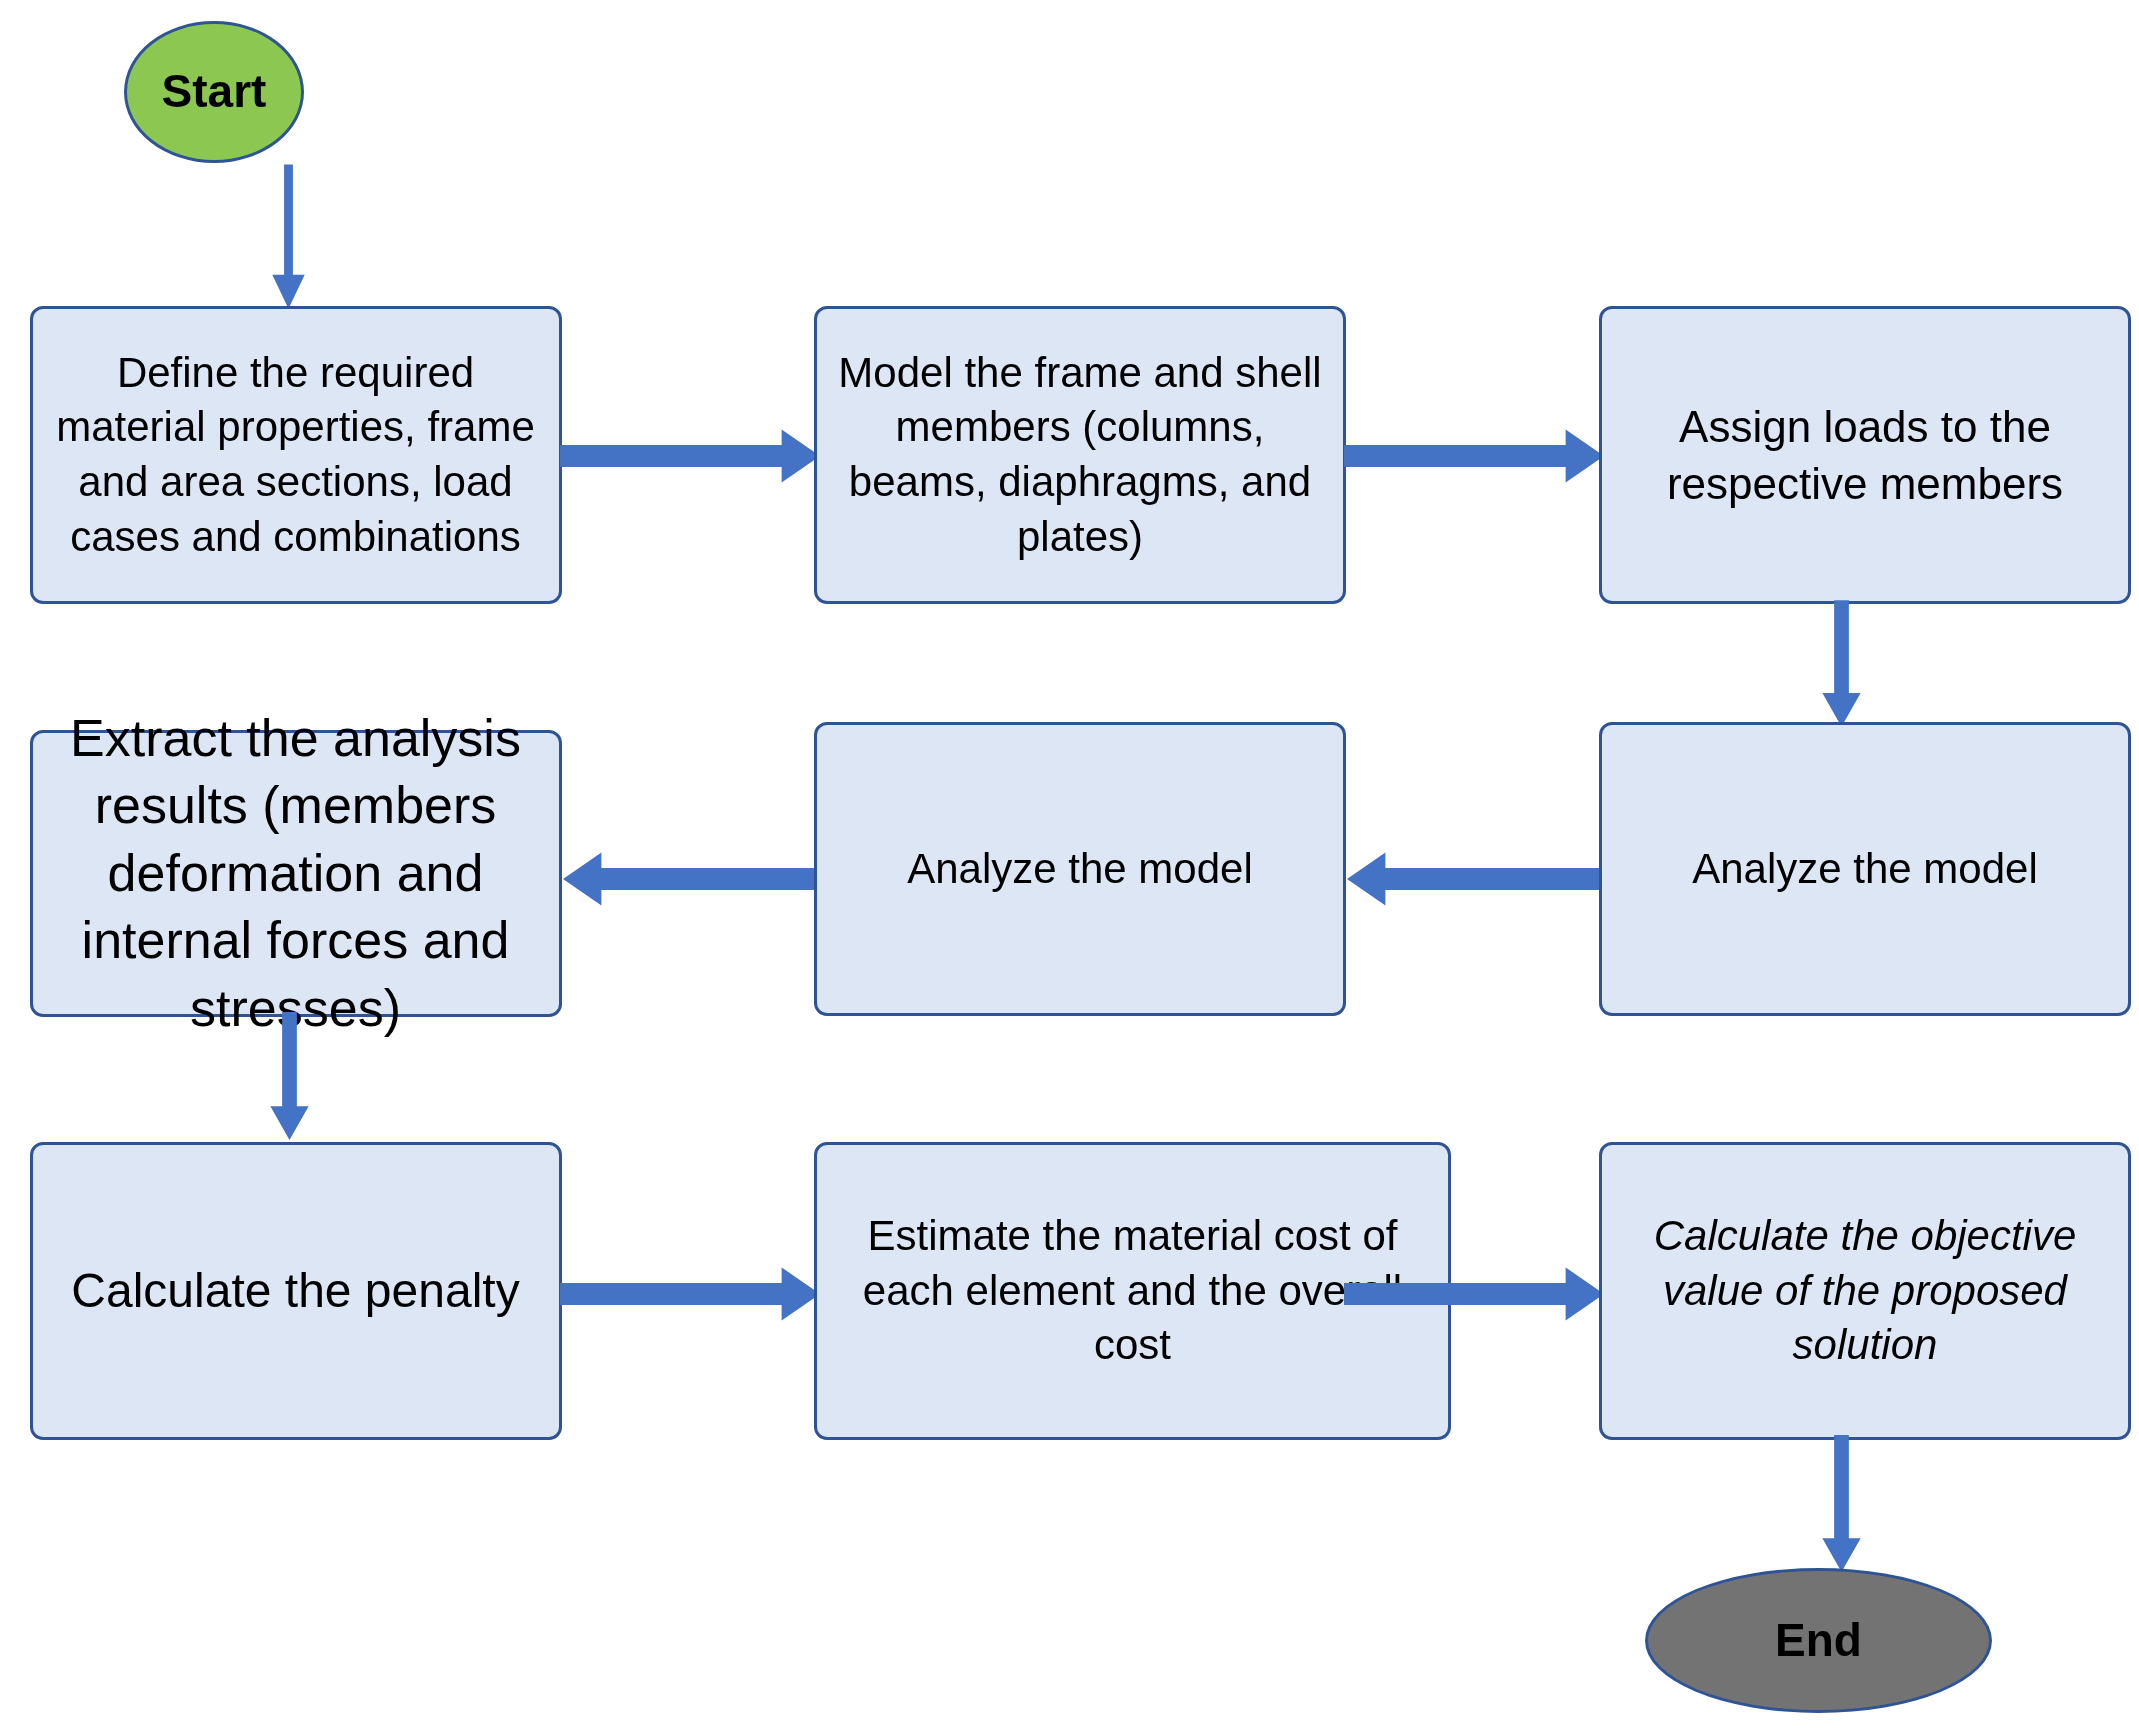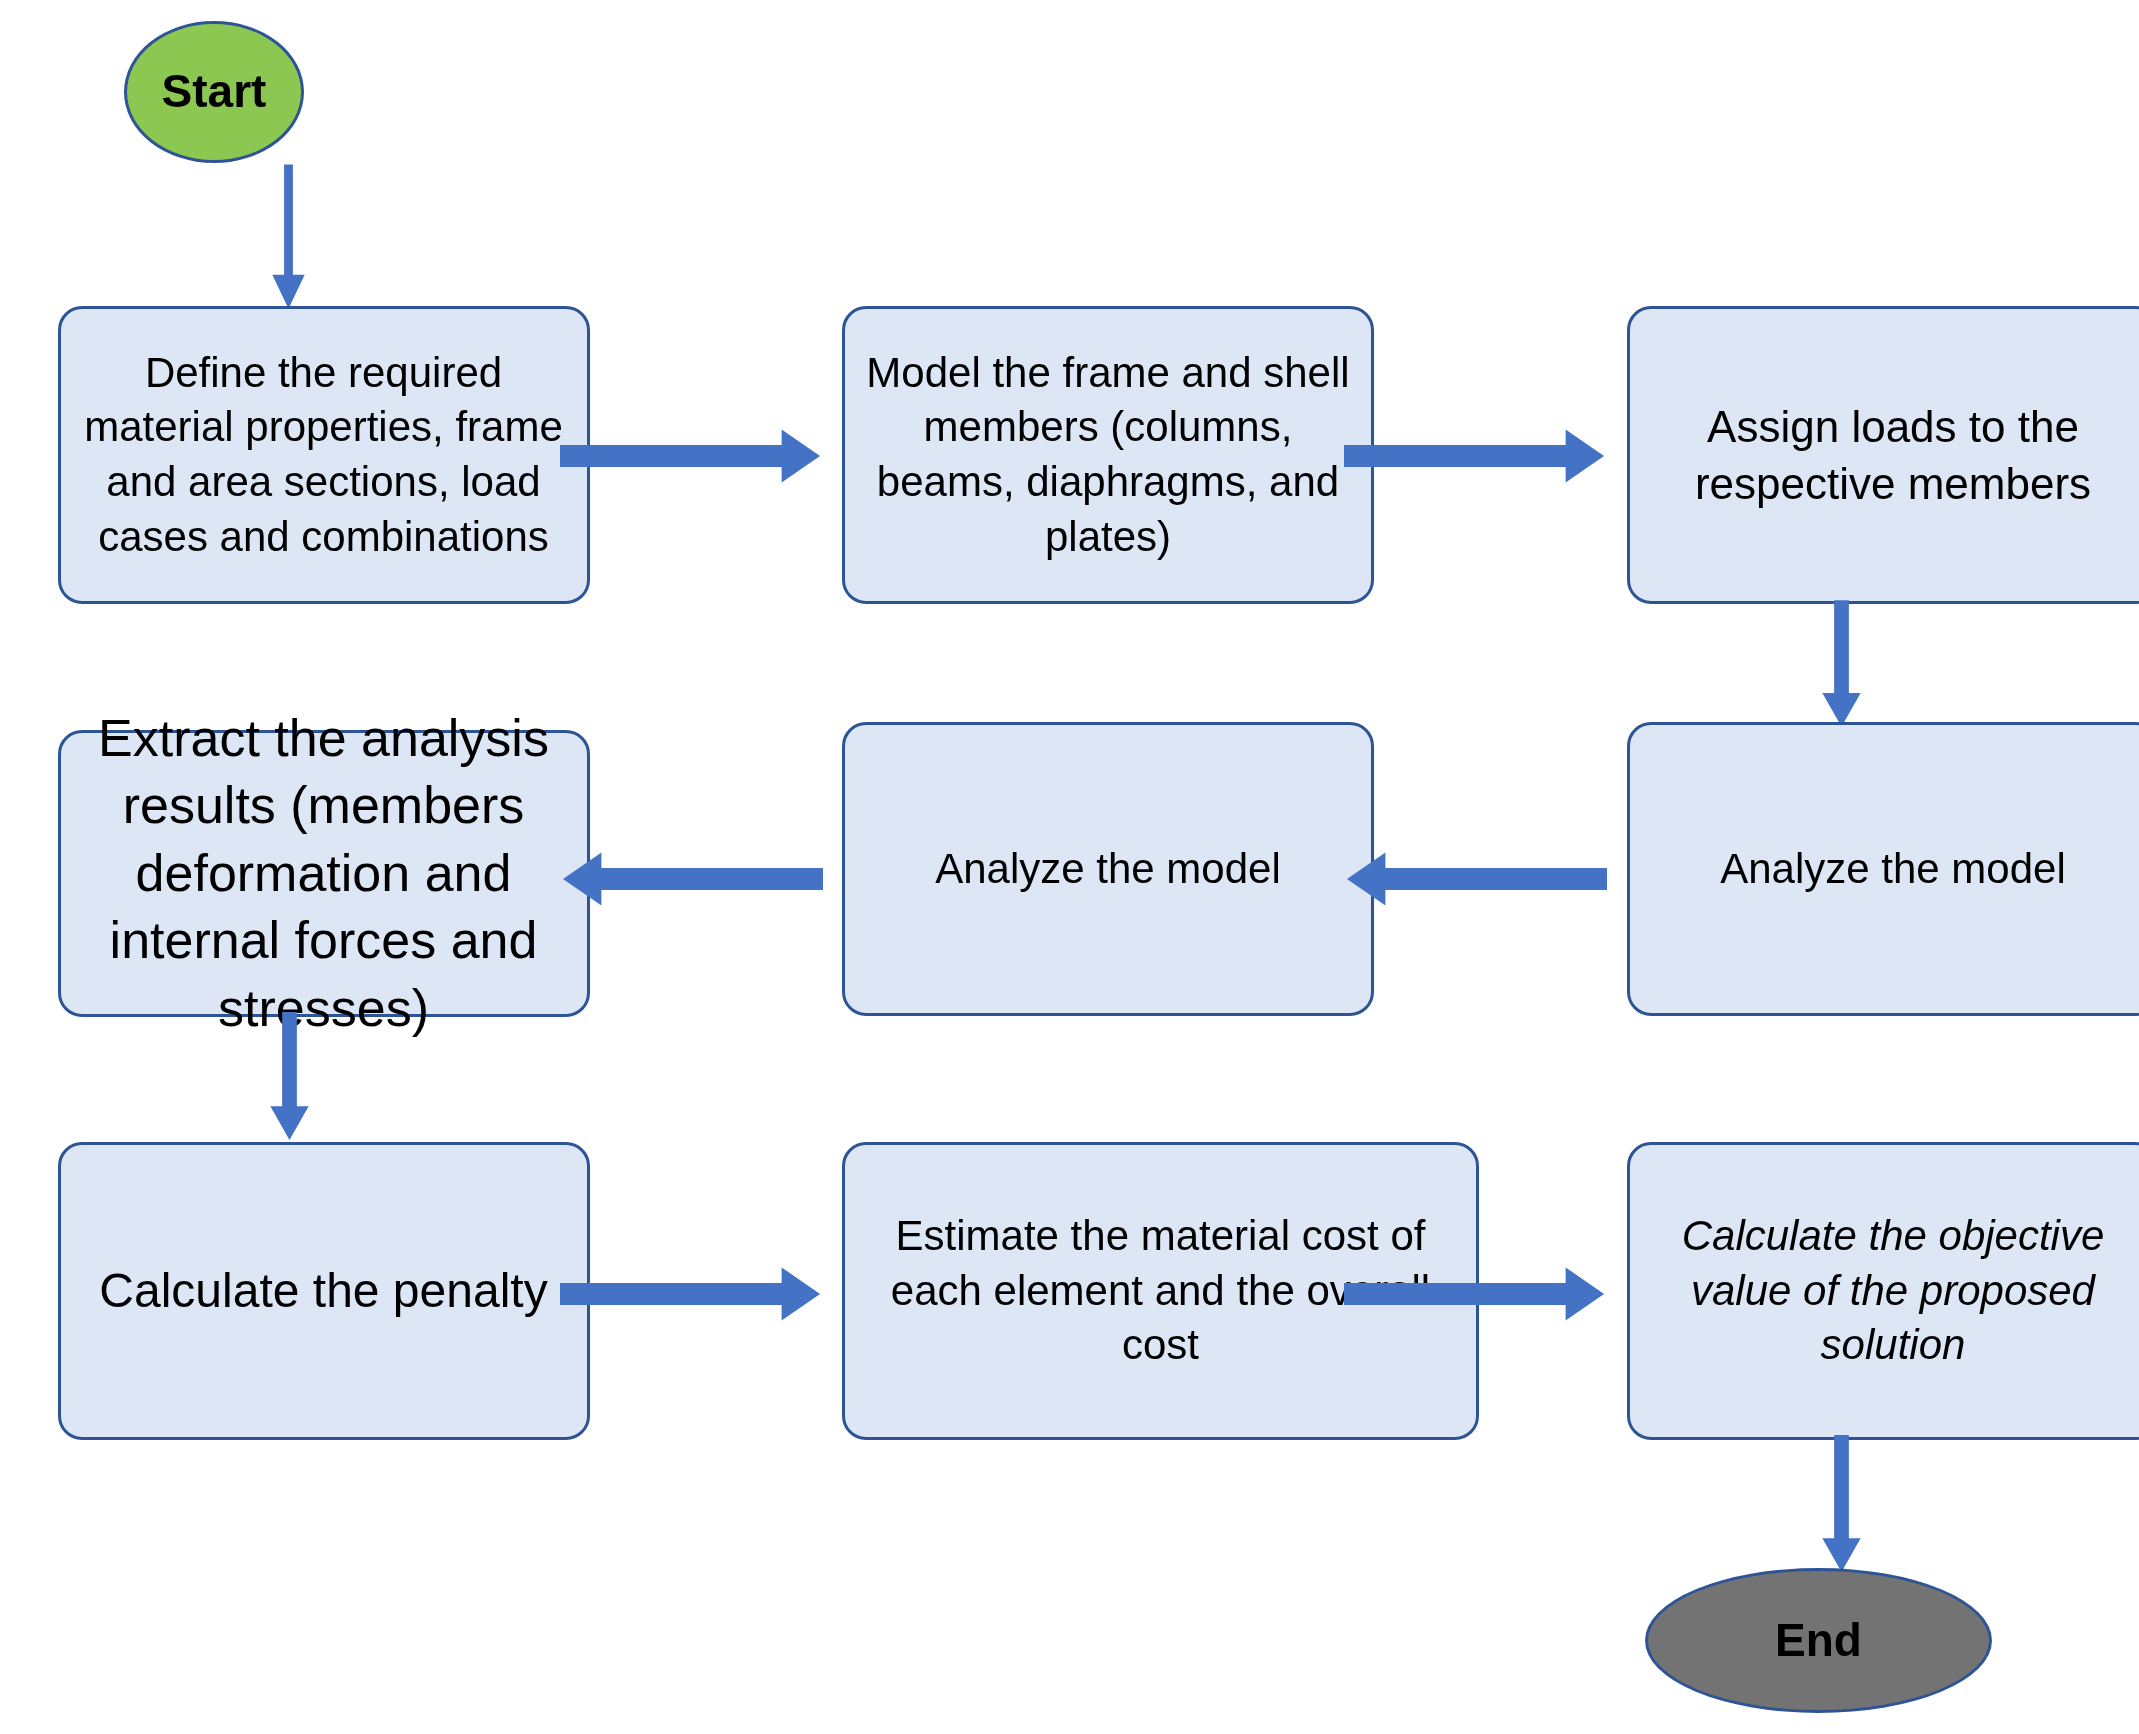--- a/index.html
+++ b/index.html
@@ -38,29 +38,28 @@
   .terminator.end {
     background: #737373;
   }
 
   
   .process {
     position: absolute;
     box-sizing: border-box;
     background: #DCE6F4;
     border: 3.7px solid #2E5496;
-    border-radius: 24px;
+    border-radius: 13px;
     display: flex;
     align-items: center;
     justify-content: center;
     text-align: center;
     color: #000000;
     line-height: 1.30;
     padding: 13.3px 19px;
-    margin-left: 28px;
   }
   .process .ptext {
     display: block;
     width: 100%;
     white-space: pre-line;
   }
 
   
   .arrow {
     position: absolute;

